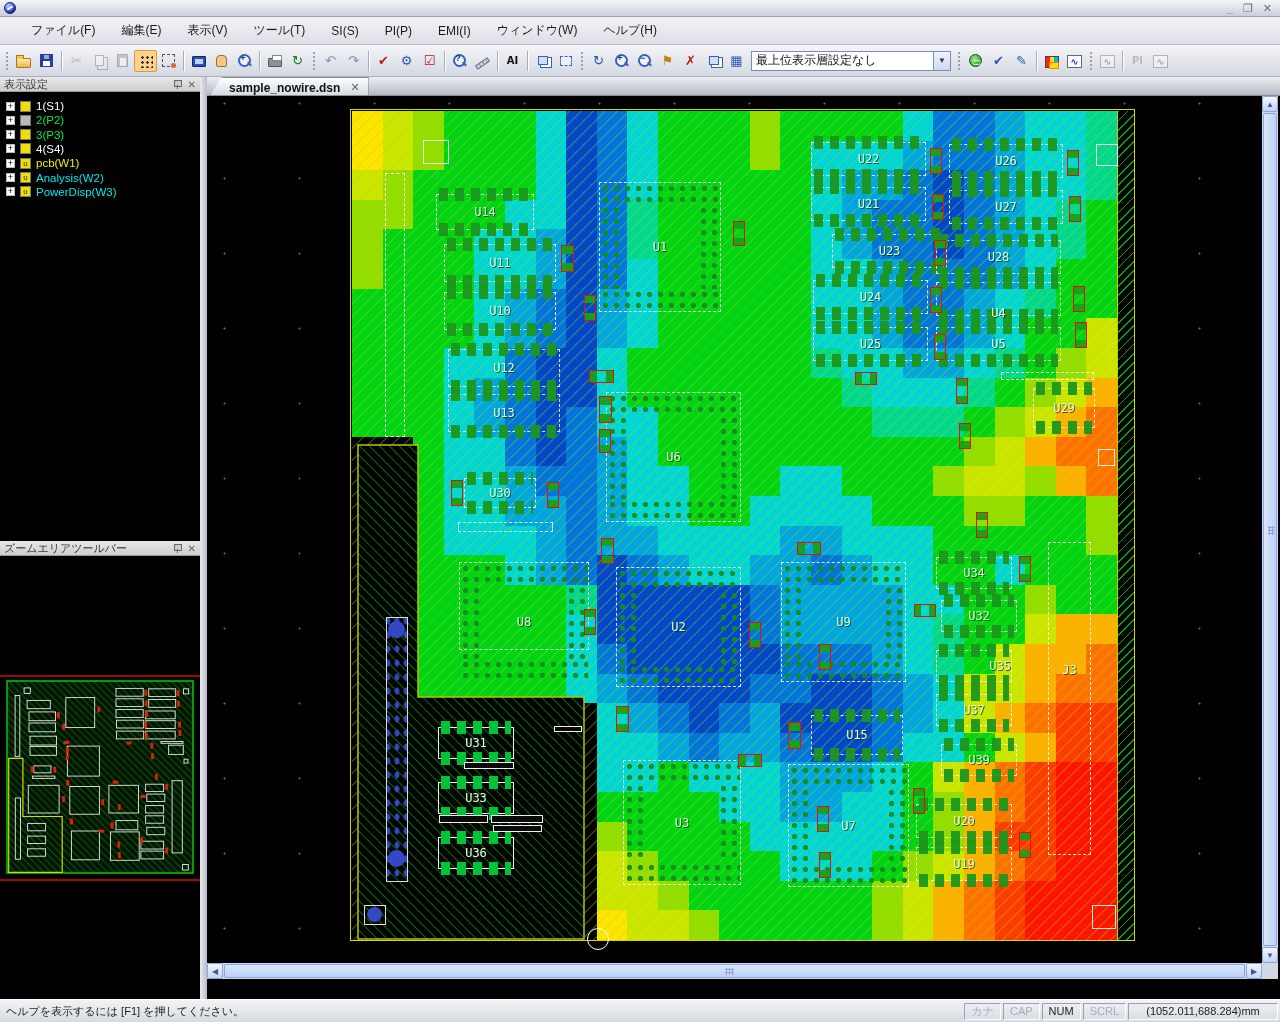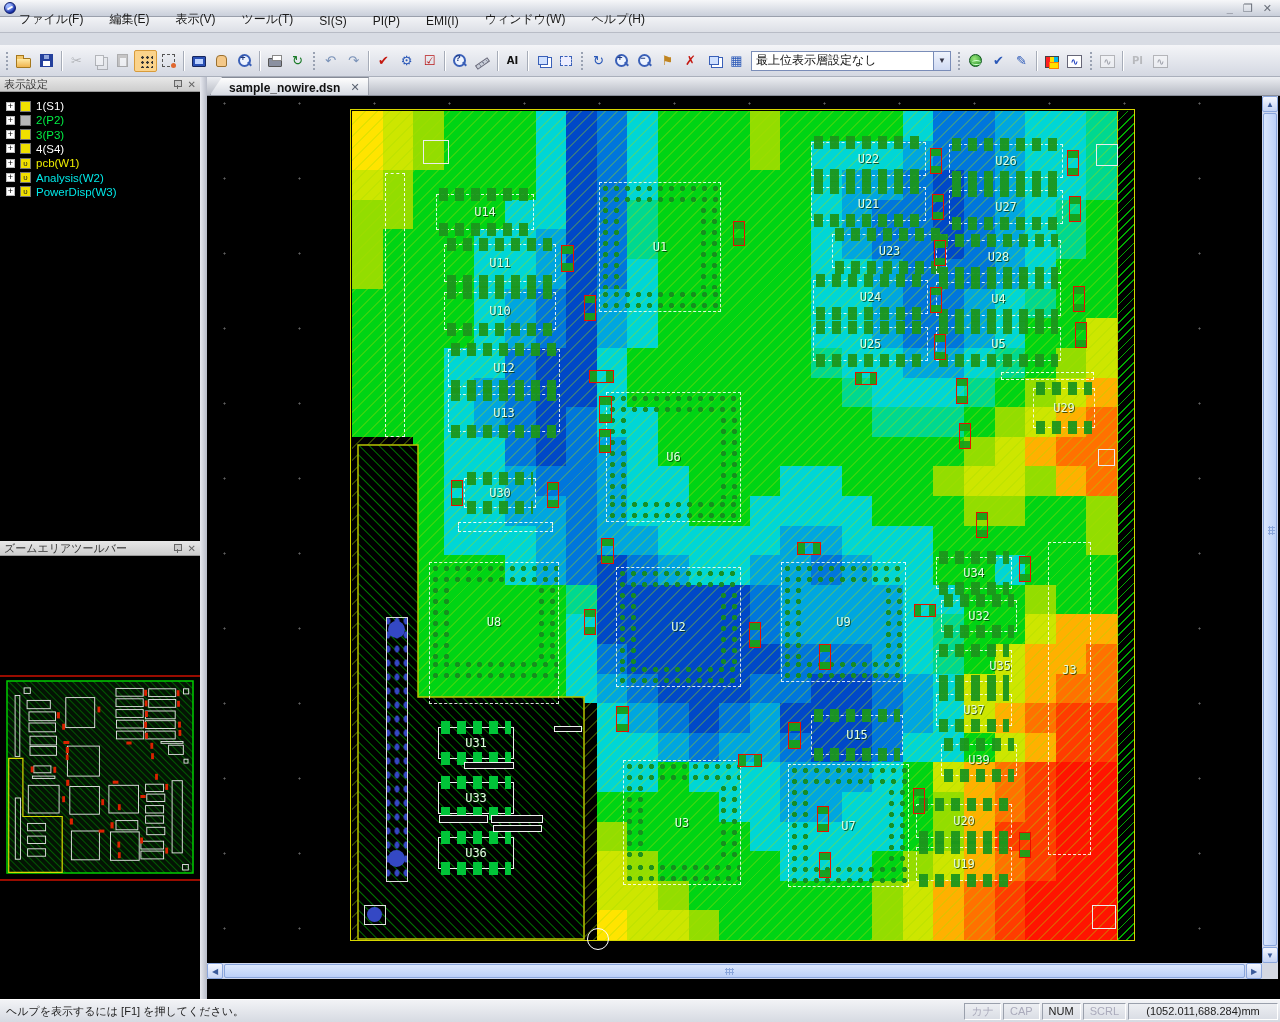--- a/index.html
+++ b/index.html
@@ -11,23 +11,23 @@
     background:linear-gradient(#f6f7f9,#c9cfda);border-bottom:1px solid #9aa0ac;
     display:flex;align-items:center;}
   #appicon{width:12px;height:12px;border-radius:50%;margin:0 4px;
     background:radial-gradient(circle at 35% 30%,#9ab4ff 0 20%,#1830a8 70%,#060a40 100%);
     border:1px solid #10206e;position:relative;}
   #appicon::after{content:"";position:absolute;left:2px;top:4px;width:6px;height:2px;background:#fff;transform:rotate(-30deg);}
   #title-text{position:absolute;left:0;right:0;text-align:center;color:#16246e;font-size:12px;}
   #winbtns{margin-left:auto;display:flex;gap:10px;padding-right:8px;color:#6a6f7a;font-size:11px;font-weight:bold;z-index:2;}
   #winbtns span{cursor:default;}
   
-  #menubar{position:absolute;left:0;top:17px;width:1280px;height:16px;
+  #menubar{position:absolute;left:0;top:17px;width:1280px;height:28px;
     background:linear-gradient(#f2f3f6,#dcdfe6);border-bottom:1px solid #b8bcc6;
-    display:flex;align-items:flex-end;padding-left:6px;}
+    display:flex;align-items:center;padding-left:18px;}
   .menu-item{padding:4px 13px;color:#1a1a1a;}
   
   #toolbar{position:absolute;left:0;top:45px;width:1280px;height:32px;
     background:linear-gradient(#f4f5f8,#d4d8e2);border-bottom:1px solid #aab0bc;
     display:flex;align-items:center;padding-left:2px;}
   .grip{width:4px;height:20px;margin:0 3px;
     background-image:radial-gradient(circle,#9aa2b2 1px,transparent 1.4px);background-size:4px 4px;}
   .tsep{width:1px;height:20px;background:#a6acb8;box-shadow:1px 0 0 #fff;margin:0 3px;}
   .tbtn{width:23px;height:22px;display:flex;align-items:center;justify-content:center;
     border:1px solid transparent;border-radius:2px;position:relative;}
@@ -1249,21 +1249,21 @@
               <div class="lbl" style="top: 9px;">U27</div>
             </div>
             <div class="comp dip" style="left: 585px; top: 130px; width: 125px; height: 34px;">
               <div class="pads pt"></div>
               <div class="pads pb"></div>
               <div class="lbl" style="top: 9px;">U28</div>
             </div>
             <div class="comp dip" style="left: 585px; top: 172px; width: 125px; height: 34px;">
               <div class="pads pt"></div>
               <div class="pads pb"></div>
-              <div class="lbl" style="top: 9px;">U4</div>
+              <div class="lbl" style="top: 23px;">U4</div>
             </div>
             <div class="comp dip" style="left: 585px; top: 217px; width: 125px; height: 34px;">
               <div class="pads pt"></div>
               <div class="pads pb"></div>
               <div class="lbl" style="top: 9px;">U5</div>
             </div>
             <div class="comp dip" style="left: 682px; top: 278px; width: 62px; height: 40px;">
               <div class="pads pt"></div>
               <div class="pads pb"></div>
               <div class="lbl" style="top: 12px;">U29</div>
@@ -1330,21 +1330,21 @@
               <div class="bga-edge" style="left: 98px; top: 22px; width: 22px; height: 84px;"></div>
               <div class="lbl" style="top: 57px;">U1</div>
             </div>
             <div class="comp" style="left: 255px; top: 282px; width: 135px; height: 130px;">
               <div class="bga-edge" style="left: 0px; top: 0px; width: 133px; height: 22px;"></div>
               <div class="bga-edge" style="left: 0px; top: 106px; width: 133px; height: 22px;"></div>
               <div class="bga-edge" style="left: 0px; top: 22px; width: 22px; height: 84px;"></div>
               <div class="bga-edge" style="left: 111px; top: 22px; width: 22px; height: 84px;"></div>
               <div class="lbl" style="top: 57px;">U6</div>
             </div>
-            <div class="comp" style="left: 78px; top: 452px; width: 130px; height: 142px;">
+            <div class="comp" style="left: 108px; top: 452px; width: 130px; height: 88px;">
               <div class="bga-edge" style="left: 0px; top: 0px; width: 128px; height: 22px;"></div>
               <div class="bga-edge" style="left: 0px; top: 96px; width: 128px; height: 22px;"></div>
               <div class="bga-edge" style="left: 0px; top: 22px; width: 22px; height: 74px;"></div>
               <div class="bga-edge" style="left: 106px; top: 22px; width: 22px; height: 74px;"></div>
               <div class="lbl" style="top: 52px;">U8</div>
             </div>
             <div class="comp" style="left: 265px; top: 457px; width: 125px; height: 120px;">
               <div class="bga-edge" style="left: 0px; top: 0px; width: 123px; height: 22px;"></div>
               <div class="bga-edge" style="left: 0px; top: 96px; width: 123px; height: 22px;"></div>
               <div class="bga-edge" style="left: 0px; top: 22px; width: 22px; height: 74px;"></div>

